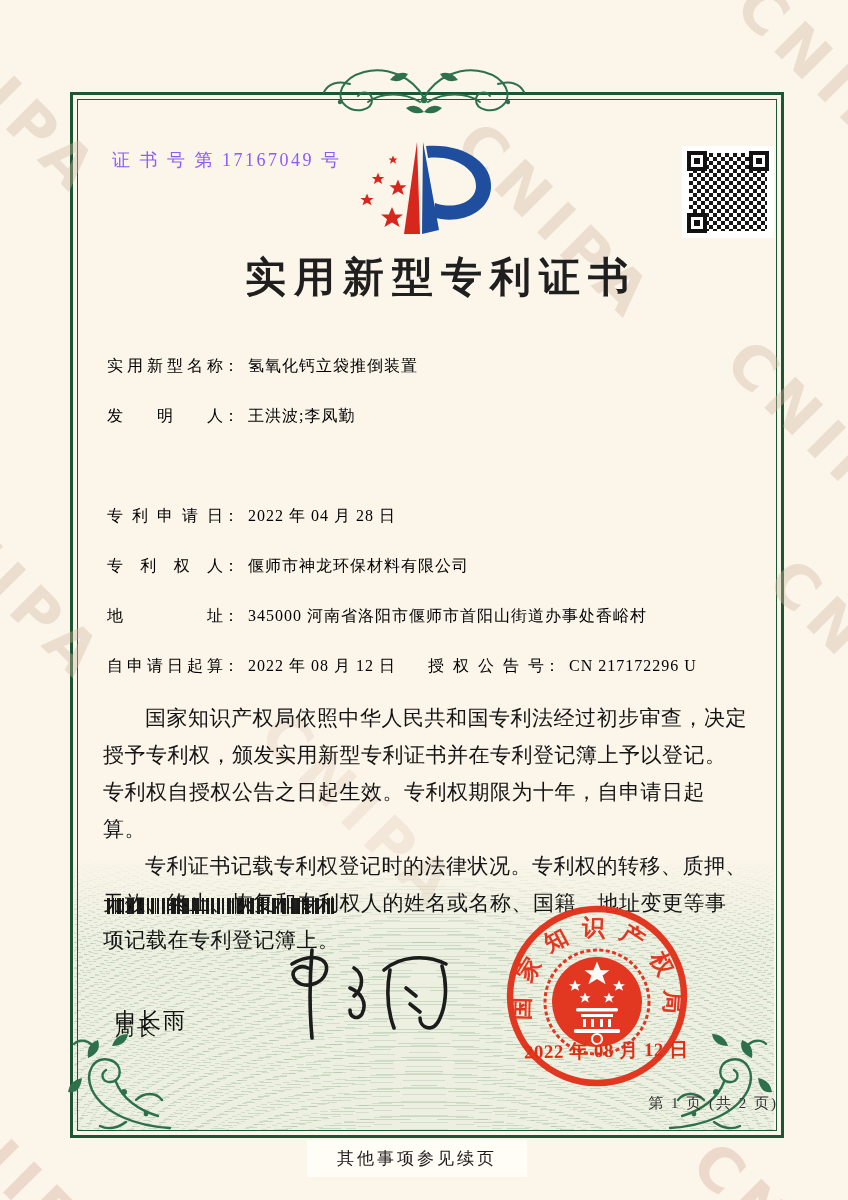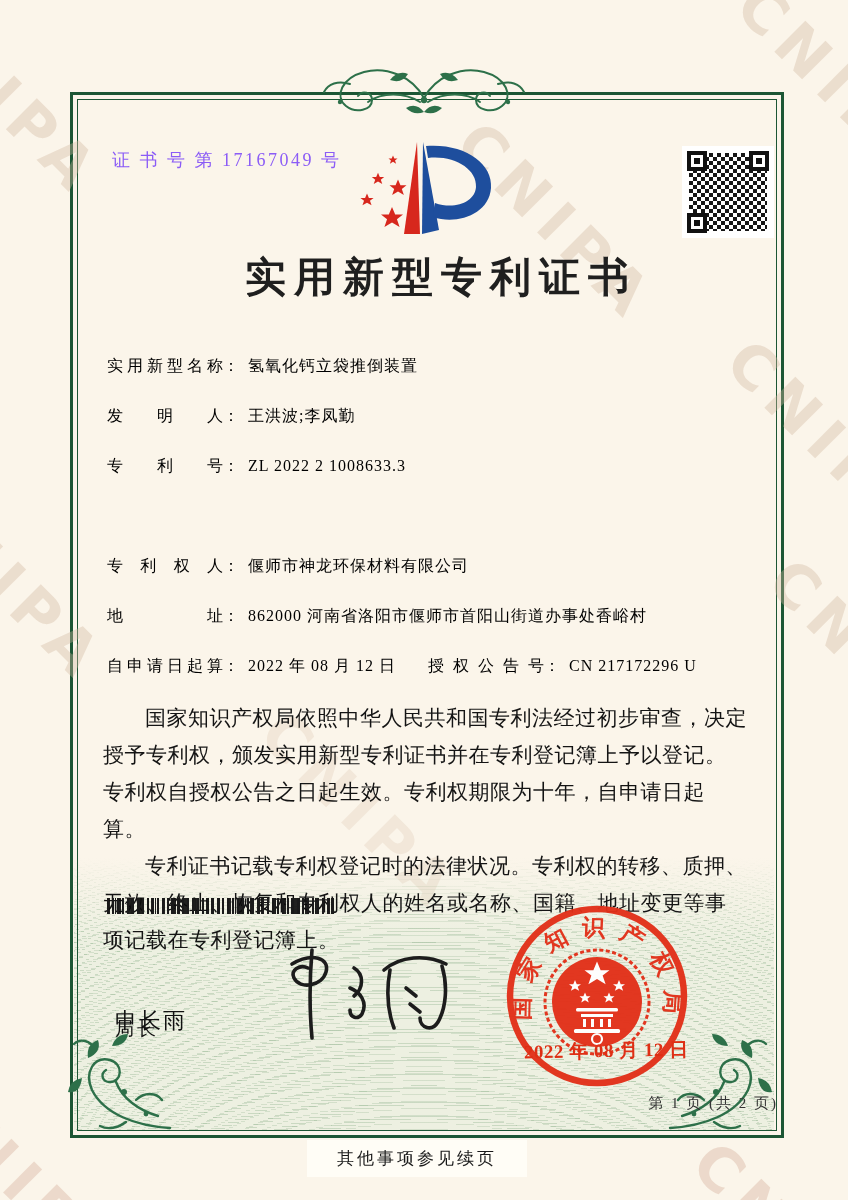--- a/index.html
+++ b/index.html
@@ -181,28 +181,28 @@
   </div>
 
   <div class="page-title">实用新型专利证书</div>
 
   <div class="field-row" style="top:356px">
     <span class="jlabel">实用新型名称</span><span class="colon">：</span><span class="fvalue">氢氧化钙立袋推倒装置</span>
   </div>
   <div class="field-row" style="top:406px">
     <span class="jlabel">发明人</span><span class="colon">：</span><span class="fvalue">王洪波;李凤勤</span>
   </div>
-  <div class="field-row" style="top:456px">
-    <span class="jlabel">专利号</span><span class="colon">：</span><span class="fvalue">ZL 2022 2 1008633.3</span>
+  <div class="field-row" style="top:506px">
+    <span class="jlabel">专利申请日</span><span class="colon">：</span><span class="fvalue">2022 年 04 月 28 日</span>
   </div>
   <div class="field-row" style="top:556px">
     <span class="jlabel">专利权人</span><span class="colon">：</span><span class="fvalue">偃师市神龙环保材料有限公司</span>
   </div>
   <div class="field-row" style="top:606px">
-    <span class="jlabel">地址</span><span class="colon">：</span><span class="fvalue">862000 河南省洛阳市偃师市首阳山街道办事处香峪村</span>
+    <span class="jlabel">地址</span><span class="colon">：</span><span class="fvalue">345000 河南省洛阳市偃师市首阳山街道办事处香峪村</span>
   </div>
   <div class="field-row" style="top:656px">
     <span class="jlabel">自申请日起算</span><span class="colon">：</span><span class="fvalue">2022 年 08 月 12 日</span>
     <span class="pair2"><span class="jlabel">授权公告号</span><span class="colon">：</span><span class="fvalue">CN 217172296 U</span></span>
   </div>
 
   <div class="body-text">
     <p>国家知识产权局依照中华人民共和国专利法经过初步审查，决定授予专利权，颁发实用新型专利证书并在专利登记簿上予以登记。专利权自授权公告之日起生效。专利权期限为十年，自申请日起算。</p>
     <p>专利证书记载专利权登记时的法律状况。专利权的转移、质押、无效、终止、恢复和专利权人的姓名或名称、国籍、地址变更等事项记载在专利登记簿上。</p>
   </div>

